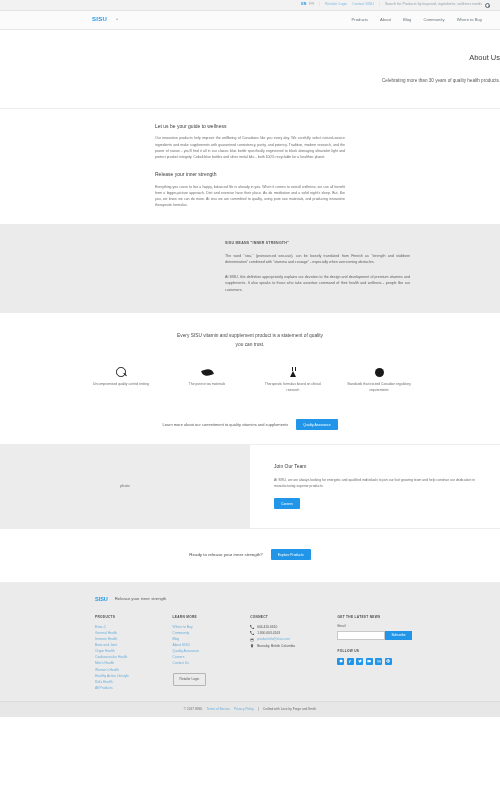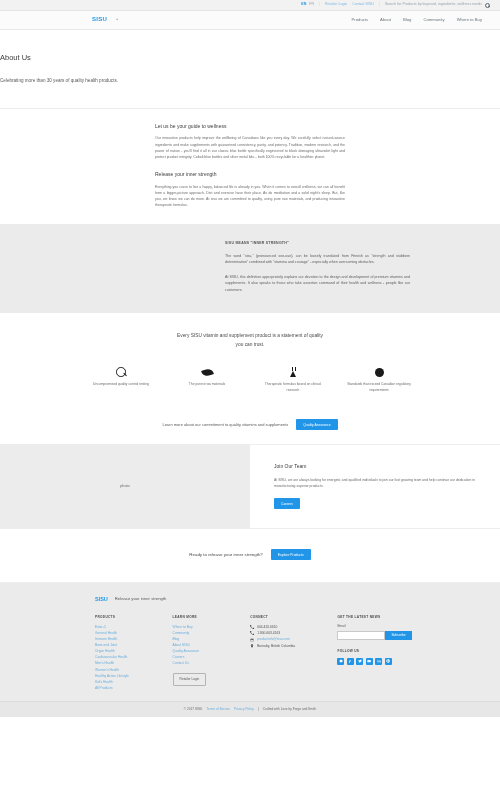--- a/index.html
+++ b/index.html
@@ -66,21 +66,21 @@
     display: flex;
     gap: 12px;
     padding-right: 8px;
   }
   .nav-links span { color: #69757d; font-size: 4.2px; }
 
   
   .hero {
     background: #ffffff;
     padding: 22px 0 24px;
-    text-align: left;
+    text-align: right;
     border-bottom: 1px solid #ececec;
   }
   .hero h1 { font-size: 7.5px; font-weight: normal; color: #3c3c3c; margin-bottom: 13px; }
   .hero p { font-size: 4.6px; color: #5a5a5a; }
 
   
   .intro { padding: 14px 0 16px; }
   .wrap { width: 190px; margin: 0 auto; }
   .intro h2 {
     font-size: 5px; font-weight: normal; color: #3c3c3c; margin-bottom: 5px;

